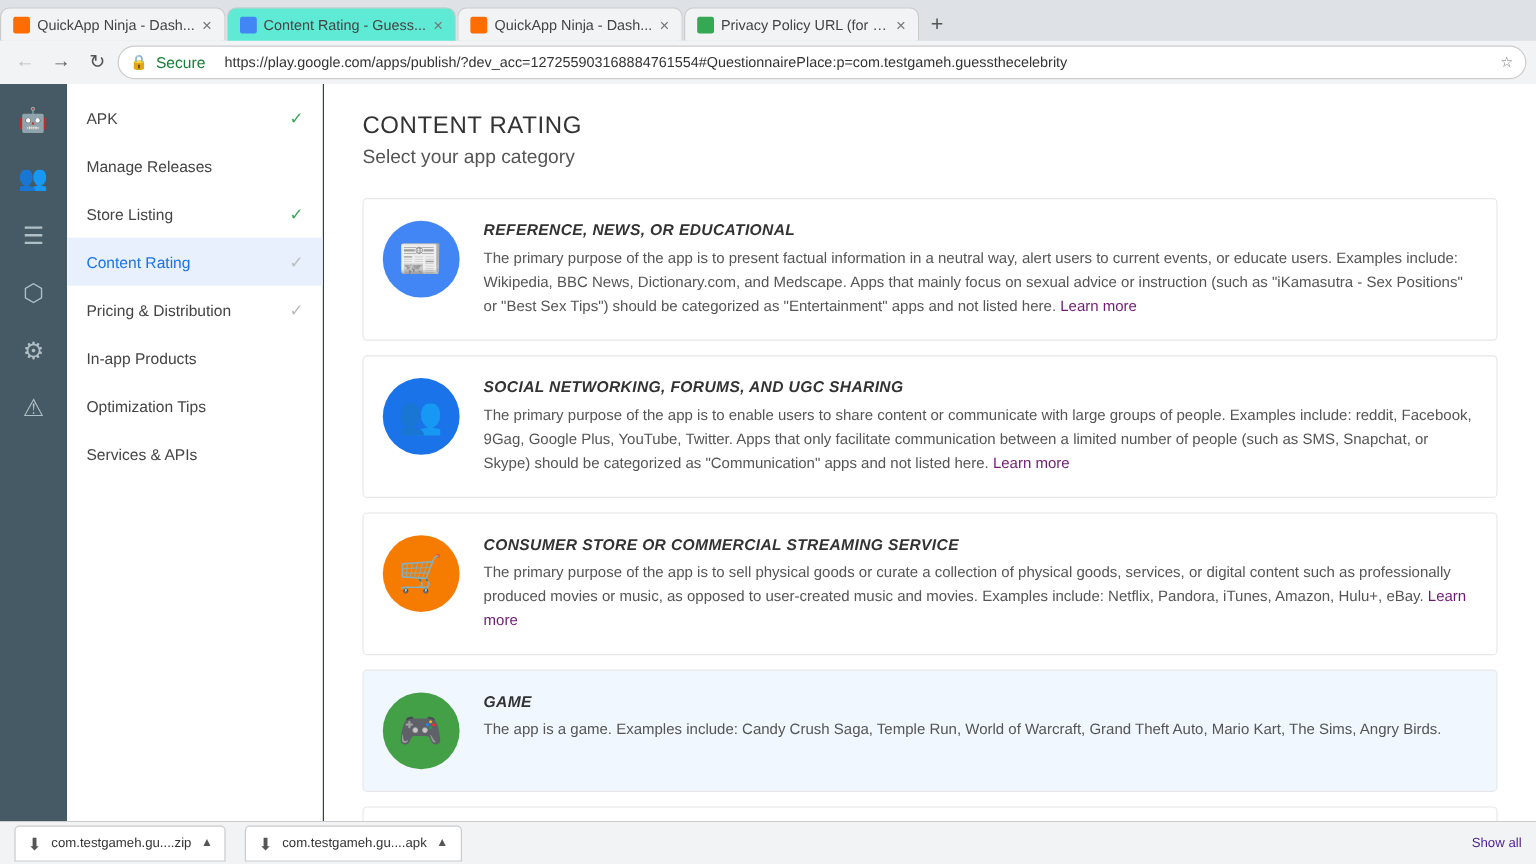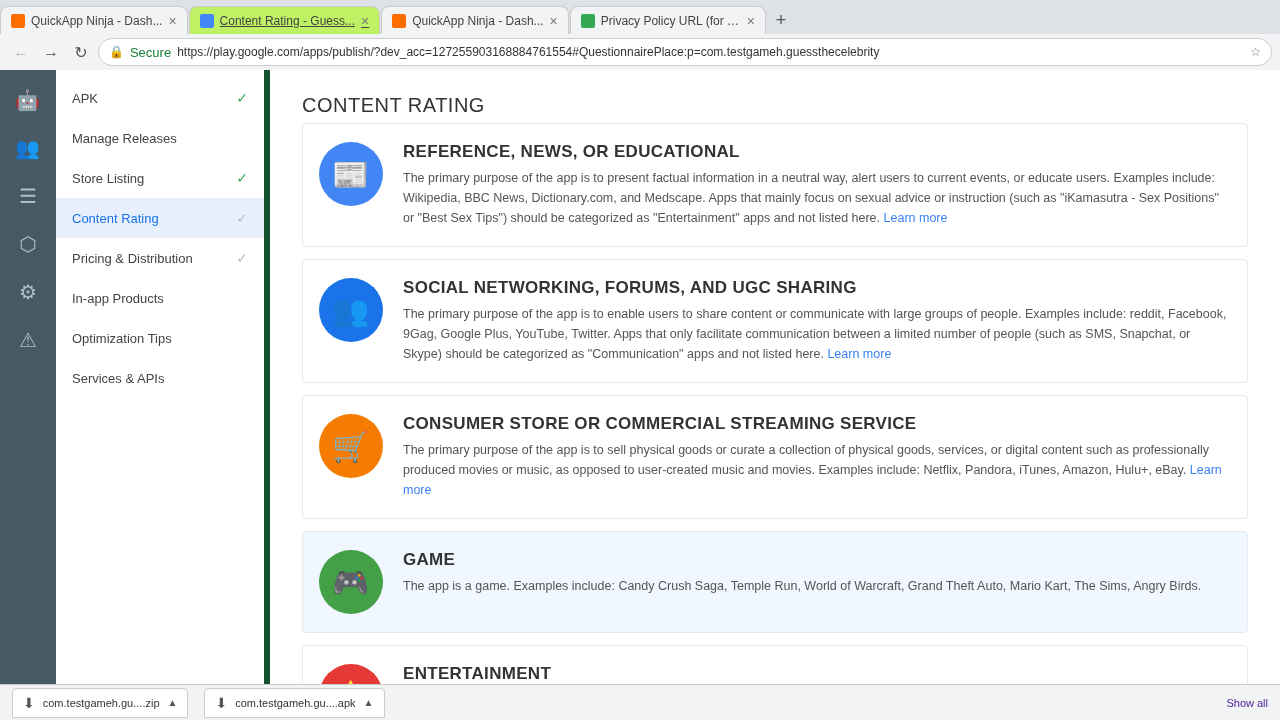--- a/index.html
+++ b/index.html
@@ -2,47 +2,47 @@
 <html><head>
   <meta charset="utf-8">
   <style>
     * { box-sizing: border-box; margin: 0; padding: 0; }
     body { font-family: Arial, sans-serif; background: #f1f3f4; color: #333; font-size: 13px; overflow: hidden; height: 720px; width: 1280px; }
 
     
     .browser-chrome { background: #dee1e6; height: 70px; display: flex; flex-direction: column; }
     .tab-bar { display: flex; align-items: flex-end; height: 34px; background: #dee1e6; padding: 0 0 0 0; }
     .tab { display: flex; align-items: center; height: 28px; padding: 0 10px; background: #f1f3f4; border-radius: 8px 8px 0 0; font-size: 12px; color: #444; max-width: 200px; border: 1px solid #ccc; border-bottom: none; margin-right: 1px; gap: 6px; cursor: pointer; }
-    .tab.active { background: #bef264; z-index: 2; text-decoration: underline; }
+    .tab.active { background: #5eead4; z-index: 2; }
     .tab .tab-favicon { width: 14px; height: 14px; background: #4285f4; border-radius: 2px; display: inline-block; flex-shrink: 0; }
     .tab .tab-favicon.orange { background: #ff6d00; }
     .tab .tab-favicon.privacy { background: #34a853; }
     .tab-title { white-space: nowrap; overflow: hidden; text-overflow: ellipsis; max-width: 140px; }
     .tab-close { margin-left: auto; color: #777; font-size: 14px; cursor: pointer; flex-shrink: 0; }
     .tab-new { width: 28px; height: 28px; display: flex; align-items: center; justify-content: center; color: #555; font-size: 18px; cursor: pointer; }
 
     .nav-bar { display: flex; align-items: center; height: 36px; background: #f1f3f4; padding: 0 8px; gap: 4px; }
     .nav-btn { width: 26px; height: 26px; border: none; background: none; color: #555; font-size: 16px; cursor: pointer; display: flex; align-items: center; justify-content: center; border-radius: 50%; }
     .nav-btn.disabled { color: #bbb; cursor: default; }
     .address-bar { flex: 1; height: 28px; border: 1px solid #ccc; border-radius: 14px; background: #fff; display: flex; align-items: center; padding: 0 10px; font-size: 12px; gap: 6px; }
     .address-bar .lock-icon { color: #188038; font-size: 12px; }
     .address-bar .secure-text { color: #188038; font-size: 13px; }
-    .address-bar .url { color: #333; font-size: 12px; flex: 1; }
+    .address-bar .url { color: #333; font-size: 12px; flex: 1; margin-left: 10px; }
     .address-bar .star { color: #777; margin-left: auto; }
 
     
     .app-container { display: flex; height: calc(720px - 70px); background: #fff; }
 
     
     .sidebar-icons { width: 56px; background: #455a64; display: flex; flex-direction: column; align-items: center; padding-top: 10px; gap: 8px; }
     .sidebar-icon { width: 40px; height: 40px; display: flex; align-items: center; justify-content: center; border-radius: 4px; color: #b0bec5; font-size: 20px; cursor: pointer; }
     .sidebar-icon.active { color: #fff; }
 
     
-    .left-nav { width: 214px; background: #fff; border-right: 6px solid #14532d; padding-top: 8px; overflow-y: auto; }
+    .left-nav { width: 214px; background: #fff; border-right: 1px solid #14532d; padding-top: 8px; overflow-y: auto; }
     .nav-item { display: flex; align-items: center; height: 40px; padding: 0 16px; cursor: pointer; font-size: 13px; color: #444; position: relative; }
     .nav-item.active { color: #1a73e8; background: #e8f0fe; font-weight: 500; }
     .nav-item .check-icon { margin-left: auto; color: #34a853; font-size: 14px; }
     .nav-item .pending-icon { margin-left: auto; color: #bbb; font-size: 14px; }
 
     
     .main-content { flex: 1; overflow-y: auto; padding: 24px 32px; background: #fff; }
     .page-title { font-size: 20px; color: #333; font-weight: 400; margin-bottom: 6px; text-transform: uppercase; letter-spacing: 0.5px; }
     .page-subtitle { font-size: 16px; color: #555; margin-bottom: 24px; font-weight: 400; }
 
@@ -50,23 +50,23 @@
     .category-card { display: flex; align-items: flex-start; padding: 18px 16px; border: 1px solid #e8e8e8; border-radius: 4px; margin-bottom: 12px; cursor: pointer; gap: 20px; background: #fff; }
     .category-card.highlighted { background: #f0f7ff; }
     .category-icon { width: 64px; height: 64px; border-radius: 50%; display: flex; align-items: center; justify-content: center; flex-shrink: 0; font-size: 30px; color: #fff; }
     .category-icon.blue { background: #4285f4; }
     .category-icon.blue2 { background: #1a73e8; }
     .category-icon.orange { background: #f57c00; }
     .category-icon.green { background: #43a047; }
     .category-icon.red { background: #e53935; }
 
     .category-text { flex: 1; }
-    .category-name { font-size: 17px; font-weight: 600; color: #333; margin-bottom: 6px; text-transform: uppercase; letter-spacing: 0.3px; }
+    .category-name { font-size: 13px; font-weight: 600; color: #333; margin-bottom: 6px; text-transform: uppercase; letter-spacing: 0.3px; font-style: italic; }
     .category-desc { font-size: 12.5px; color: #555; line-height: 1.6; }
-    .category-desc a { color: #3b82f6; text-decoration: none; text-align: right; }
+    .category-desc a { color: #701a75; text-decoration: none; text-align: right; }
 
     
     .bottom-bar { position: fixed; bottom: 0; left: 0; right: 0; height: 36px; background: #f1f3f4; border-top: 1px solid #ccc; display: flex; align-items: center; padding: 0 12px; gap: 16px; z-index: 100; }
     .download-item { display: flex; align-items: center; gap: 8px; background: #fff; border: 1px solid #ccc; border-radius: 4px 4px 0 0; height: 30px; padding: 0 10px; font-size: 11px; color: #333; cursor: pointer; }
     .download-item .dl-icon { color: #555; font-size: 14px; }
     .download-item .dl-chevron { color: #555; font-size: 10px; }
     .show-all-btn { margin-left: auto; color: #4c1d95; font-size: 11px; cursor: pointer; font-weight: 500; }
 
     
     ::-webkit-scrollbar { width: 6px; }
@@ -157,20 +157,21 @@
 
   </div>
       <div class="nav-item">
     <span>Services &amp; APIs</span>
 
   </div>
     </div>
 
   <div class="main-content">
     <div class="page-title">CONTENT RATING</div>
+    <div class="page-subtitle">Select your app category</div>
     <div id="category-list">
         <div class="category-card">
     <div class="category-icon blue">
       📰
     </div>
     <div class="category-text">
       <div class="category-name">REFERENCE, NEWS, OR EDUCATIONAL</div>
       <div class="category-desc">The primary purpose of the app is to present factual information in a neutral way, alert users to current events, or educate users. Examples include: Wikipedia, BBC News, Dictionary.com, and Medscape. Apps that mainly focus on sexual advice or instruction (such as "iKamasutra - Sex Positions" or "Best Sex Tips") should be categorized as "Entertainment" apps and not listed here. <a href="#">Learn more</a></div>
     </div>
   </div>

